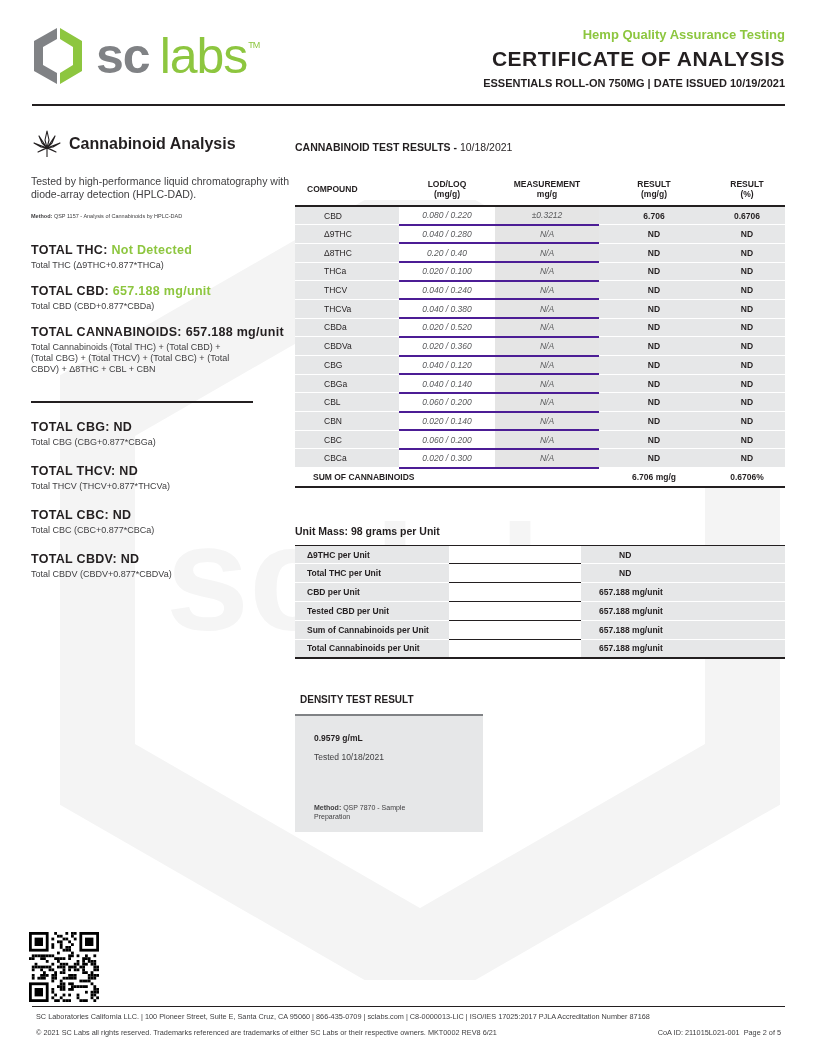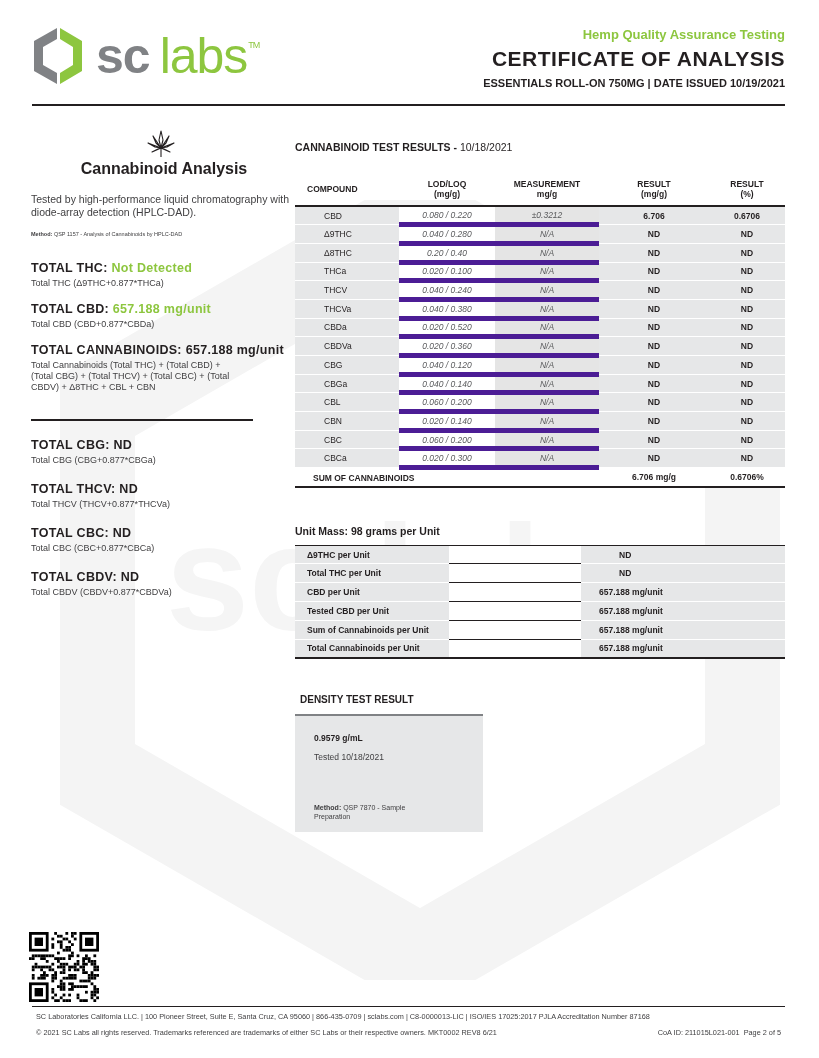--- a/index.html
+++ b/index.html
@@ -18,21 +18,21 @@
   .logo .tm { color: #8dc63f; font-size: 9px; align-self: flex-start; margin-top: 10px; margin-left: 1px; }
 
   .hdr-right { position: absolute; right: 34px; top: 24px; text-align: right; }
   .hdr-sub { color: #8dc63f; font-size: 13px; font-weight: bold; line-height: 22px; }
   .hdr-title { color: #231f20; font-size: 21px; font-weight: bold; letter-spacing: 0.5px; line-height: 26px; }
   .hdr-meta { color: #231f20; font-size: 11px; font-weight: bold; margin-top: 5px; }
   .hdr-rule { position: absolute; left: 32px; right: 34px; top: 104px; height: 2px; background: #231f20; }
 
   
   .left { position: absolute; left: 31px; top: 128px; width: 260px; }
-  .ca-head { display: flex; align-items: center; flex-direction: column; }
+  .ca-head { display: flex; align-items: center; }
   .ca-head svg { width: 32px; height: 32px; }
   .ca-title { font-size: 16px; font-weight: bold; margin-left: 6px; color: #231f20; }
   .ca-desc { font-size: 10.5px; color: #414042; line-height: 13px; margin-top: 15px; }
   .ca-method { font-size: 5.5px; color: #414042; margin-top: 12px; }
   .ca-method b { font-weight: bold; }
 
   .tot { margin-top: 24px; }
   .tot + .tot { margin-top: 13px; }
   .tot-h { font-size: 12.5px; font-weight: bold; letter-spacing: 0.3px; color: #231f20; }
   .tot-h .g { color: #8dc63f; }
@@ -49,21 +49,21 @@
   table.ct { width: 490px; border-collapse: collapse; margin-top: 19px; font-size: 8.5px; }
   table.ct th { font-weight: bold; font-size: 8.5px; text-align: center; line-height: 10px; height: 34px; vertical-align: middle; border-bottom: 2px solid #231f20; }
   table.ct th.c0 { text-align: left; padding-left: 12px; }
   table.ct td { height: 18.7px; vertical-align: middle; text-align: center; }
   table.ct td.c0 { text-align: left; padding-left: 29px; font-weight: normal; background: #e6e7e8; width: 104px; }
   table.ct td.c1 { font-style: italic; color: #58595b; width: 96px; background: #fff; }
   table.ct td.c2 { font-style: italic; color: #58595b; width: 104px; background: #e5e5e5; }
   table.ct td.c3 { font-weight: bold; background: #e6e7e8; width: 110px; }
   table.ct td.c4 { font-weight: bold; background: #e6e7e8; width: 76px; }
   table.ct tr.row td { border-bottom: 1px solid #ffffff; }
-  table.ct tr.row td.c1, table.ct tr.row td.c2 { border-bottom: 5px solid #4c1d95; margin-left: 40px; }
+  table.ct tr.row td.c1, table.ct tr.row td.c2 { border-bottom: 2px solid #4c1d95; margin-left: 40px; }
   table.ct tr.sum td { background: #fff; font-weight: bold; border-top: 1px solid #231f20; border-bottom: 2px solid #231f20; height: 19px; }
   table.ct tr.sum td.c0 { padding-left: 18px; }
 
   .unit-title { font-size: 10.5px; font-weight: bold; color: #231f20; margin-top: 37px; }
   table.ut { width: 490px; border-collapse: collapse; margin-top: 8px; font-size: 8.5px; }
   table.ut td { height: 18.8px; vertical-align: middle; font-weight: bold; }
   table.ut td.u0 { background: #e6e7e8; padding-left: 12px; width: 154px; border-bottom: 1px solid #ffffff; }
   table.ut td.u1 { background: #fff; width: 132px; border-top: 1px solid #231f20; }
   table.ut td.u2 { background: #e6e7e8; padding-left: 18px; border-bottom: 1px solid #ffffff; }
   table.ut td.u2.nd { padding-left: 38px; }

